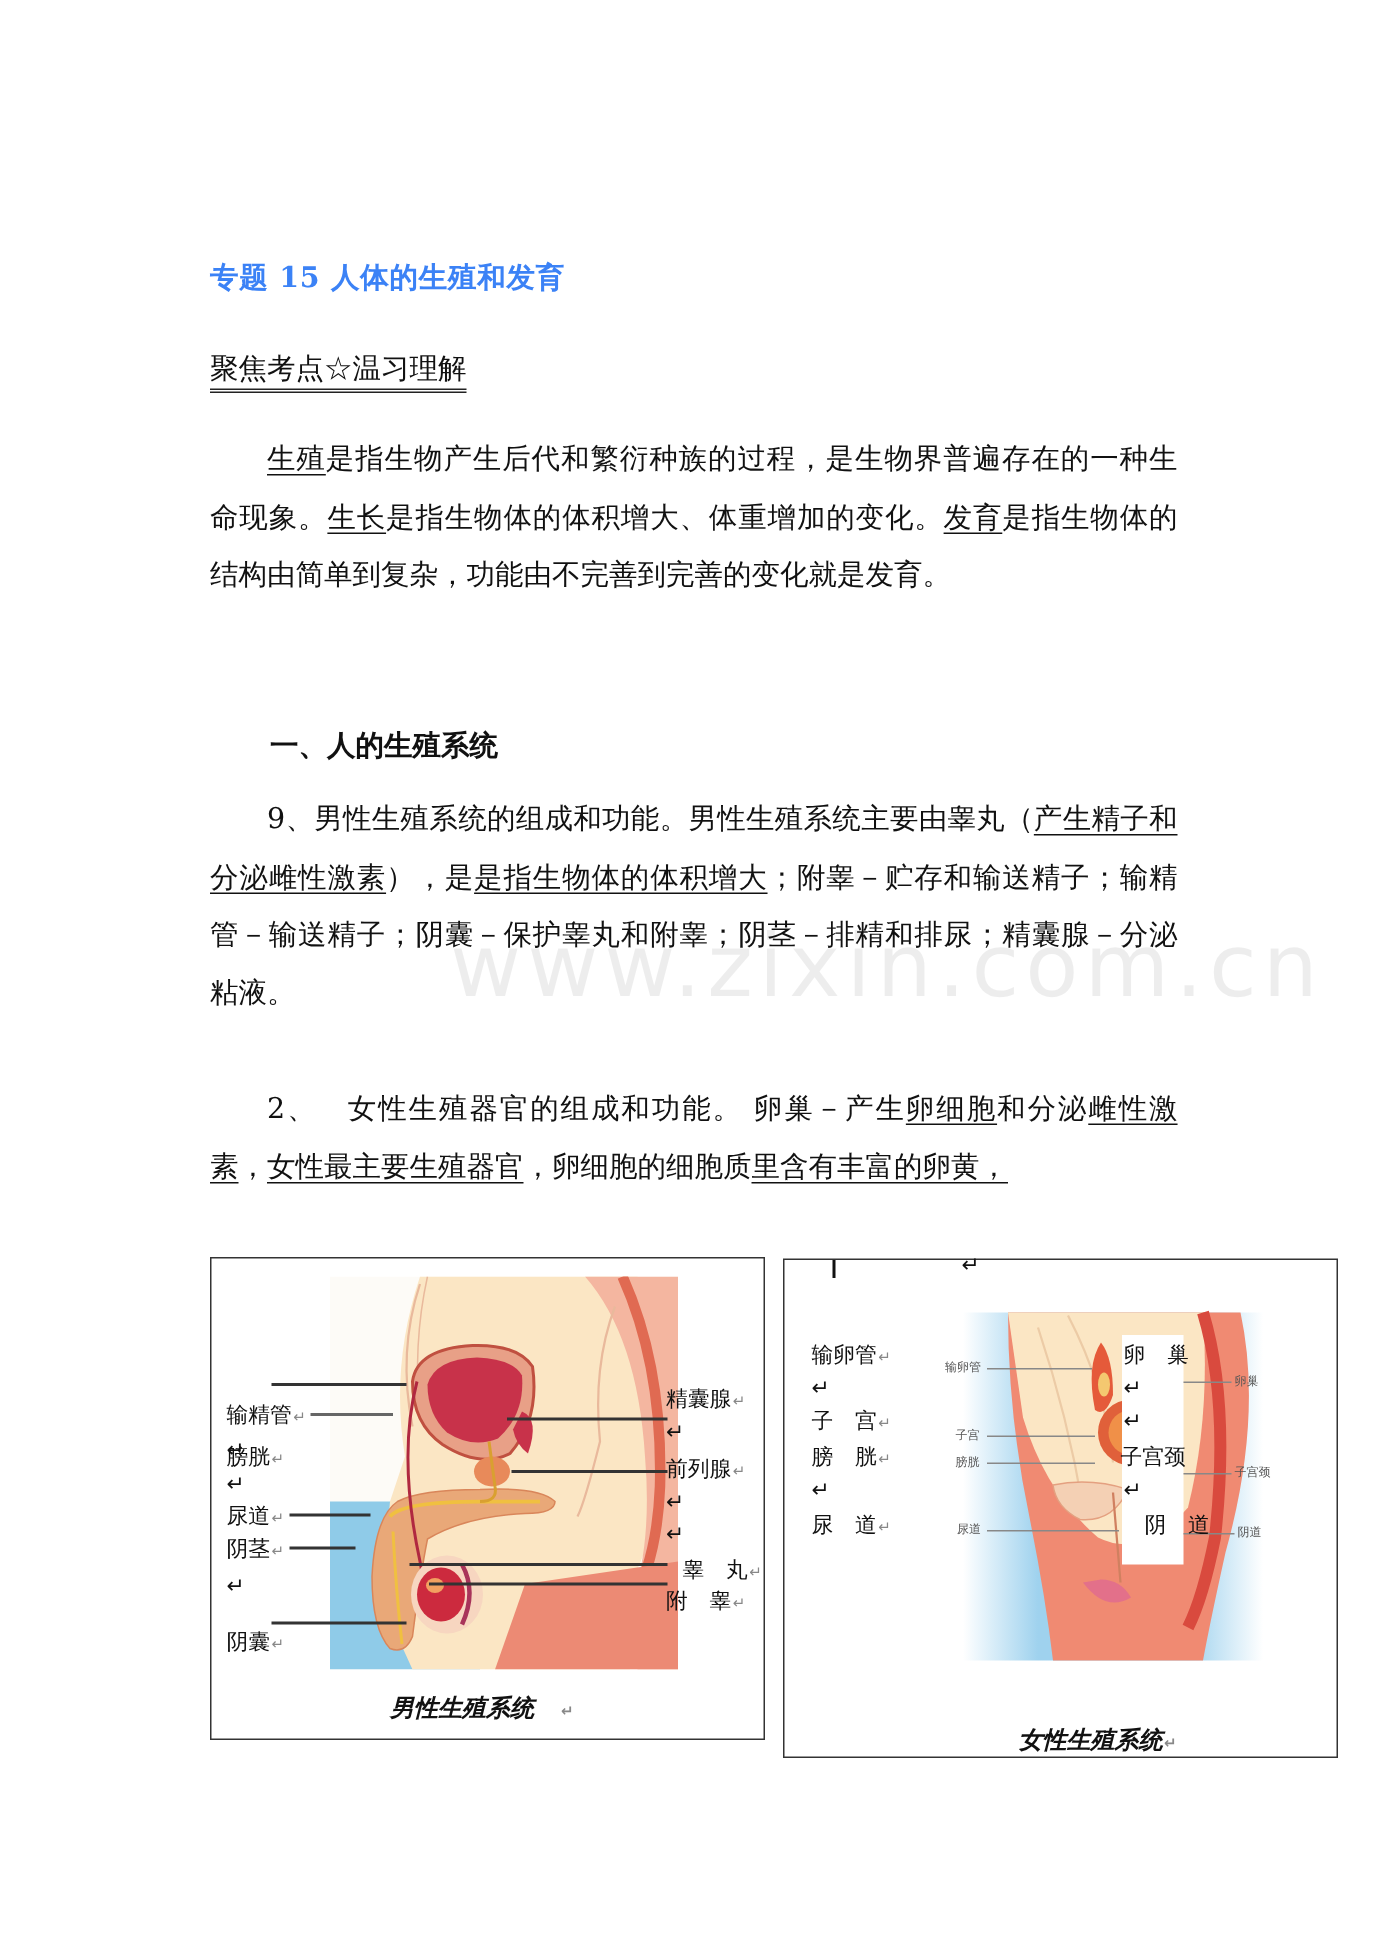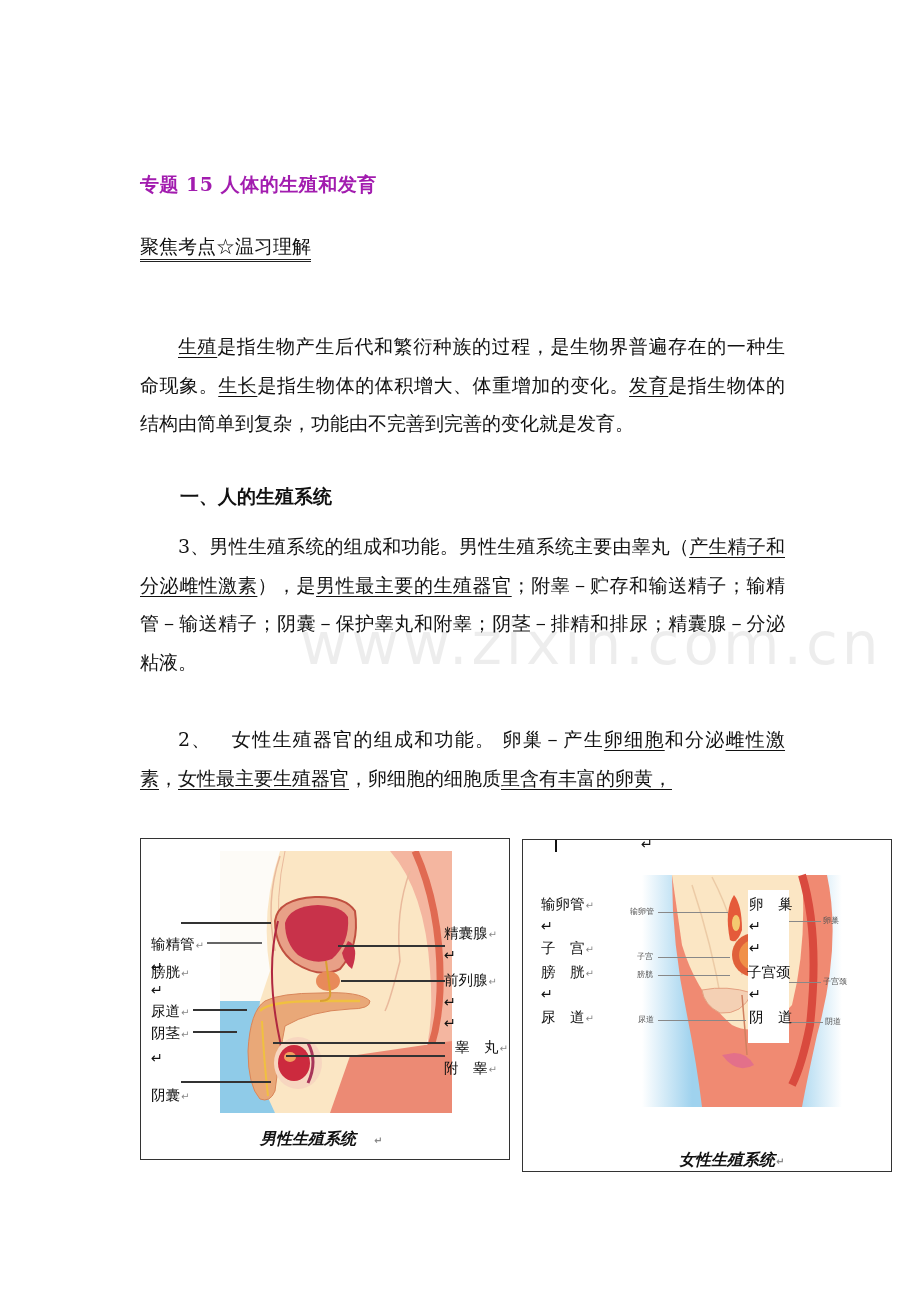--- a/index.html
+++ b/index.html
@@ -1,19 +1,19 @@
 <!DOCTYPE html>
 <html><head>
 <meta charset="utf-8">
 <style>
   html, body { margin:0; padding:0; background:#ffffff; }
   body { width:920px; height:1302px; position:relative; overflow:hidden;
          font-family:"DejaVu Serif","Liberation Serif",serif; color:#111; }
   .abs { position:absolute; }
-  .title { left:140px; top:172px; font-size:19px; font-weight:bold; color:#a21caf; letter-spacing:0.5px; }
+  .title { left:140px; top:172px; font-size:19px; font-weight:bold; color:#3b82f6; letter-spacing:0.5px; }
   .subtitle { left:140px; top:234px; font-size:19px; color:#111;
               border-bottom:3px double #222; line-height:24px; padding-bottom:1px; }
   .para { left:140px; width:645px; font-size:19px; line-height:38.5px; text-align:justify; }
   .para .u { text-decoration:underline; text-underline-offset:4px; }
   .h1 { left:180px; top:484px; font-size:19px; font-weight:bold; }
   .watermark { left:300px; top:610px; font-size:58px; color:rgba(0,0,0,0.07);
                font-family:"DejaVu Sans",sans-serif; letter-spacing:4px; }
   .figbox { border:1px solid #333; background:#fff; }
   .lbl { font-size:14.5px; color:#111; font-family:"DejaVu Sans",sans-serif; white-space:nowrap; line-height:16px; }
   .ret { font-size:10px; color:#888; margin-left:1px; }
@@ -21,28 +21,28 @@
   .caption { font-size:16px; font-weight:bold; font-family:"DejaVu Sans",sans-serif;font-style:italic; }
   .tiny { font-size:8px; color:#555; font-family:"DejaVu Sans",sans-serif; }
   .gline { position:absolute; height:1px; background:#888; }
 </style>
 </head>
 <body>
 
 <div class="abs title">专题 15  人体的生殖和发育</div>
 <div class="abs subtitle">聚焦考点☆温习理解</div>
 
-<div class="abs para" style="top:287px;text-indent:38px;margin-top:40px;">
+<div class="abs para" style="top:287px;text-indent:38px;">
   <span class="u">生殖</span><span>是指生物产生后代和繁衍种族的过程，是生物界普遍存在的一种生命现象。</span><span class="u">生长</span><span>是指生物体的体积增大、体重增加的变化。</span><span class="u">发育</span><span>是指生物体的结构由简单到复杂，功能由不完善到完善的变化就是发育。</span>
 </div>
 
 <div class="abs h1">一、人的生殖系统</div>
 
 <div class="abs para" style="top:527px;text-indent:38px;">
-  <span>3、男性生殖系统的组成和功能。男性生殖系统主要由睾丸（</span><span class="u">产生精子和分泌雌性激素</span><span>），是</span><span class="u">男性最主要的生殖器官</span><span>；附睾－贮存和输送精子；输精管－输送精子；阴囊－保护睾丸和附睾；阴茎－排精和排尿；精囊腺－分泌粘液。</span>
+  <span>9、男性生殖系统的组成和功能。男性生殖系统主要由睾丸（</span><span class="u">产生精子和分泌雌性激素</span><span>），是</span><span class="u">是指生物体的体积增大</span><span>；附睾－贮存和输送精子；输精管－输送精子；阴囊－保护睾丸和附睾；阴茎－排精和排尿；精囊腺－分泌粘液。</span>
 </div>
 
 <div class="abs watermark">www.zixin.com.cn</div>
 
 <div class="abs para" style="top:720px;text-indent:38px;">
   <span>2、　女性生殖器官的组成和功能。 卵巢－产生</span><span class="u">卵细胞</span><span>和分泌</span><span class="u">雌性激素</span><span>，</span><span class="u">女性最主要生殖器官</span><span>，卵细胞的细胞质</span><span class="u">里含有丰富的卵黄，</span>
 </div>
 
 <div class="abs figbox" style="left:140px;top:838px;width:368px;height:320px;">
   <svg class="abs" style="left:79px;top:12px;" width="232" height="262" viewBox="0 0 232 262">
@@ -164,16 +164,16 @@
   <div class="abs lbl" style="left:18px;top:100px;"><span>子　宫</span><span class="ret">↵</span></div>
   <div class="abs lbl" style="left:18px;top:124px;"><span>膀　胱</span><span class="ret">↵</span></div>
   <div class="abs lbl" style="left:18px;top:146px;">↵</div>
   <div class="abs lbl" style="left:18px;top:169px;"><span>尿　道</span><span class="ret">↵</span></div>
 
   <div class="abs lbl" style="left:226px;top:56px;">卵　巢</div>
   <div class="abs lbl" style="left:226px;top:78px;">↵</div>
   <div class="abs lbl" style="left:226px;top:100px;">↵</div>
   <div class="abs lbl" style="left:224px;top:124px;">子宫颈</div>
   <div class="abs lbl" style="left:226px;top:146px;">↵</div>
-  <div class="abs lbl" style="left:226px;top:169px;">阴　道</div>
+  <div class="abs lbl" style="left:240px;top:169px;">阴　道</div>
 
   <div class="abs caption" style="left:156px;top:310px;"><span>女性生殖系统</span><span class="ret">↵</span></div>
 </div>
 
 </body></html>

